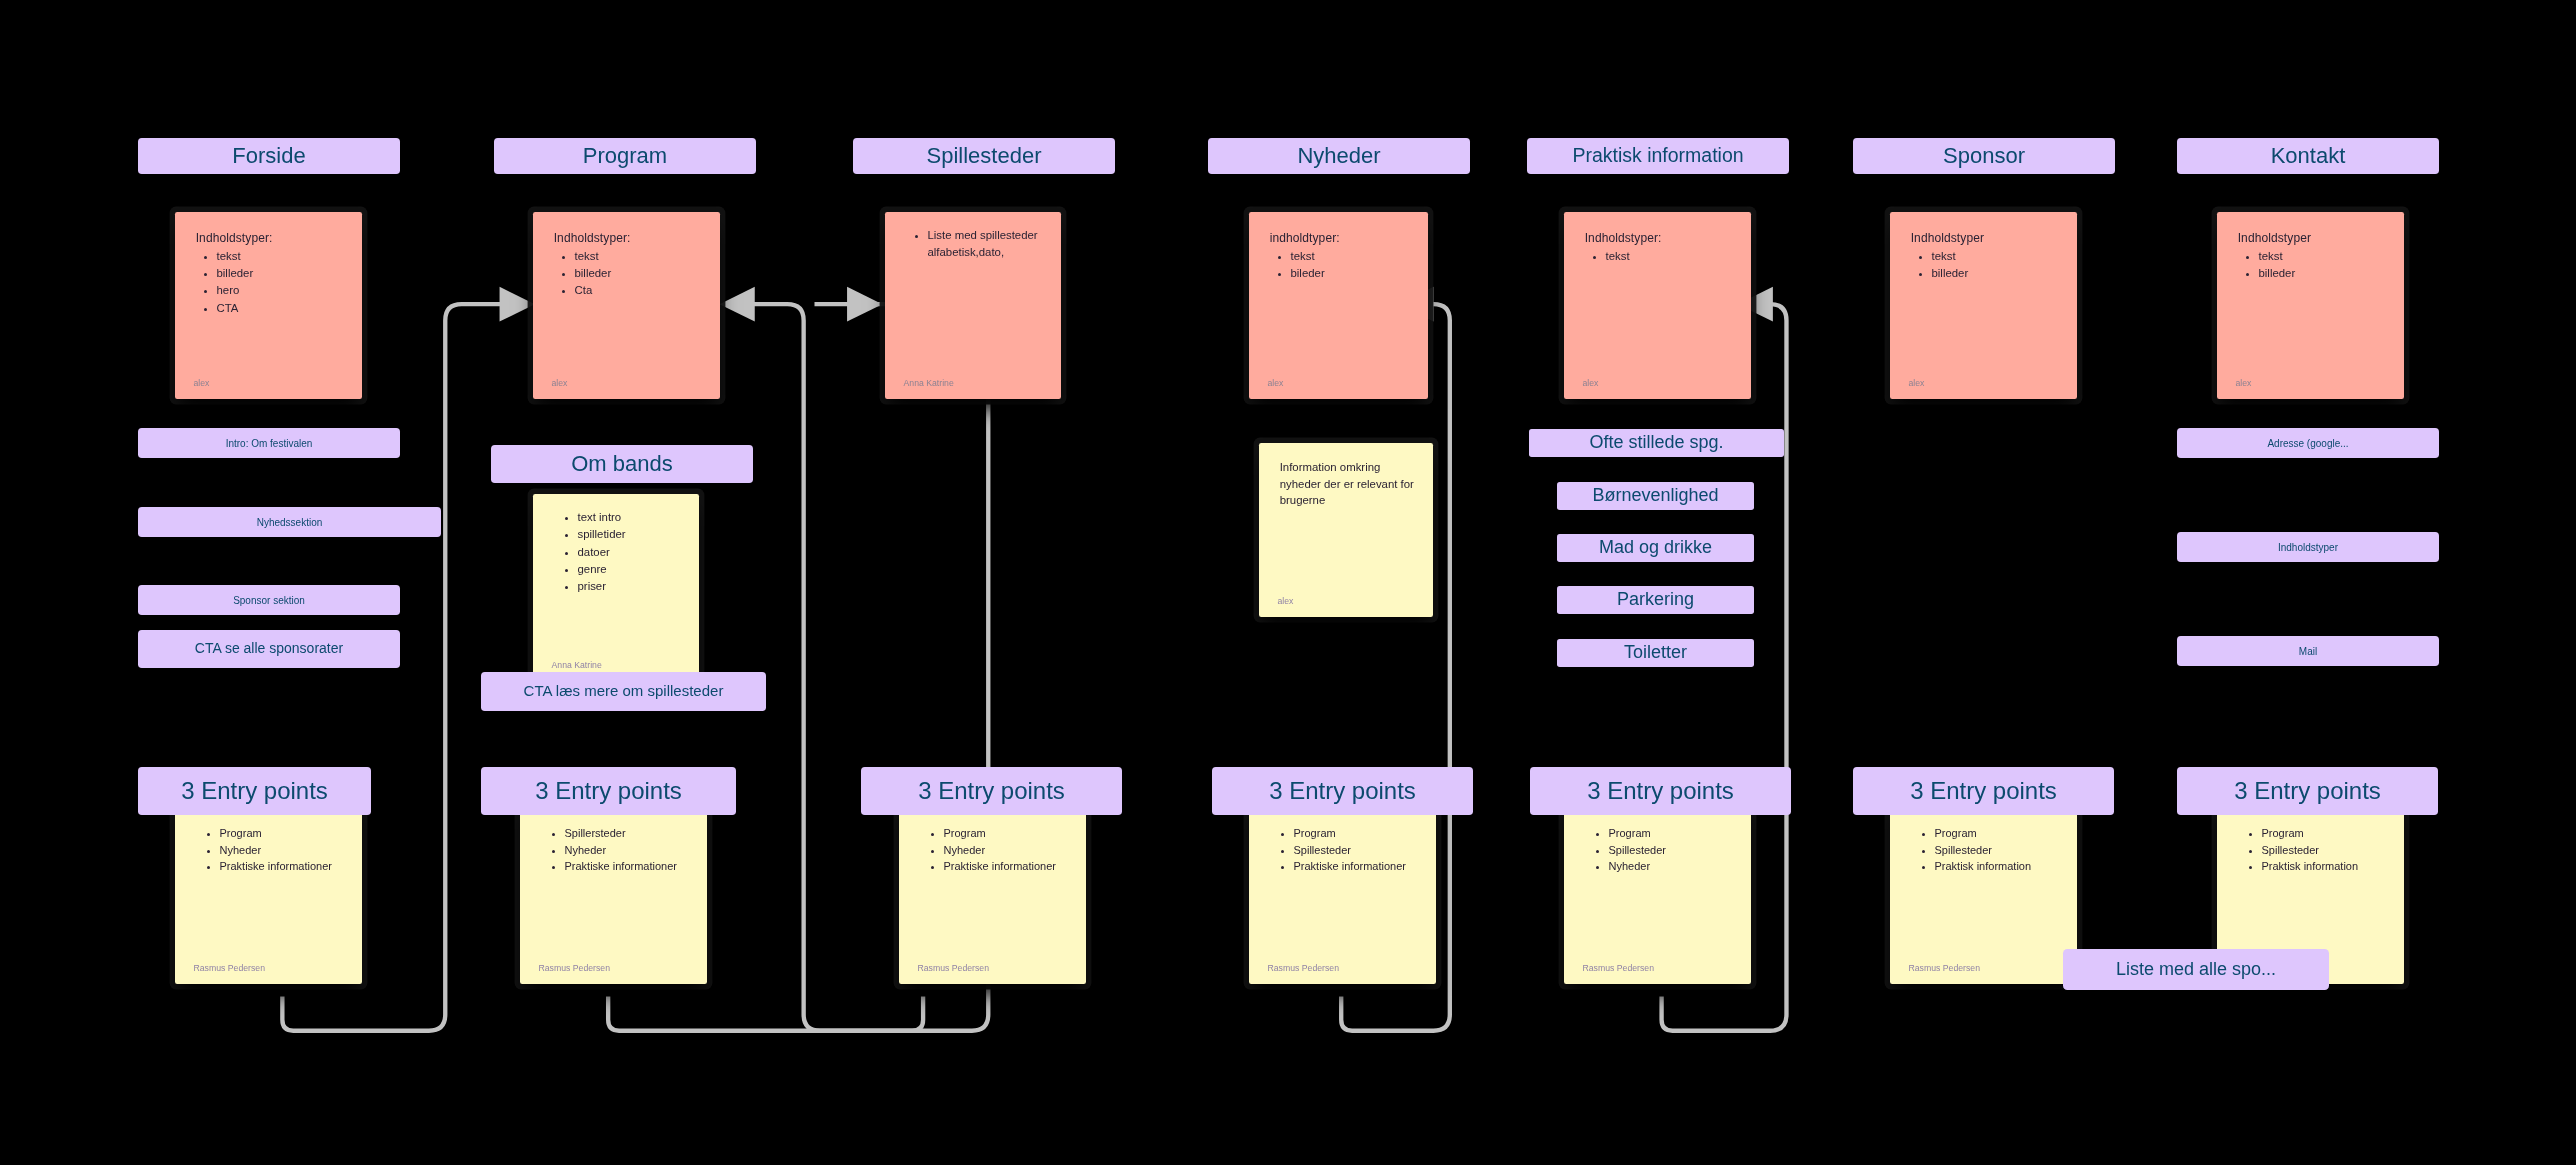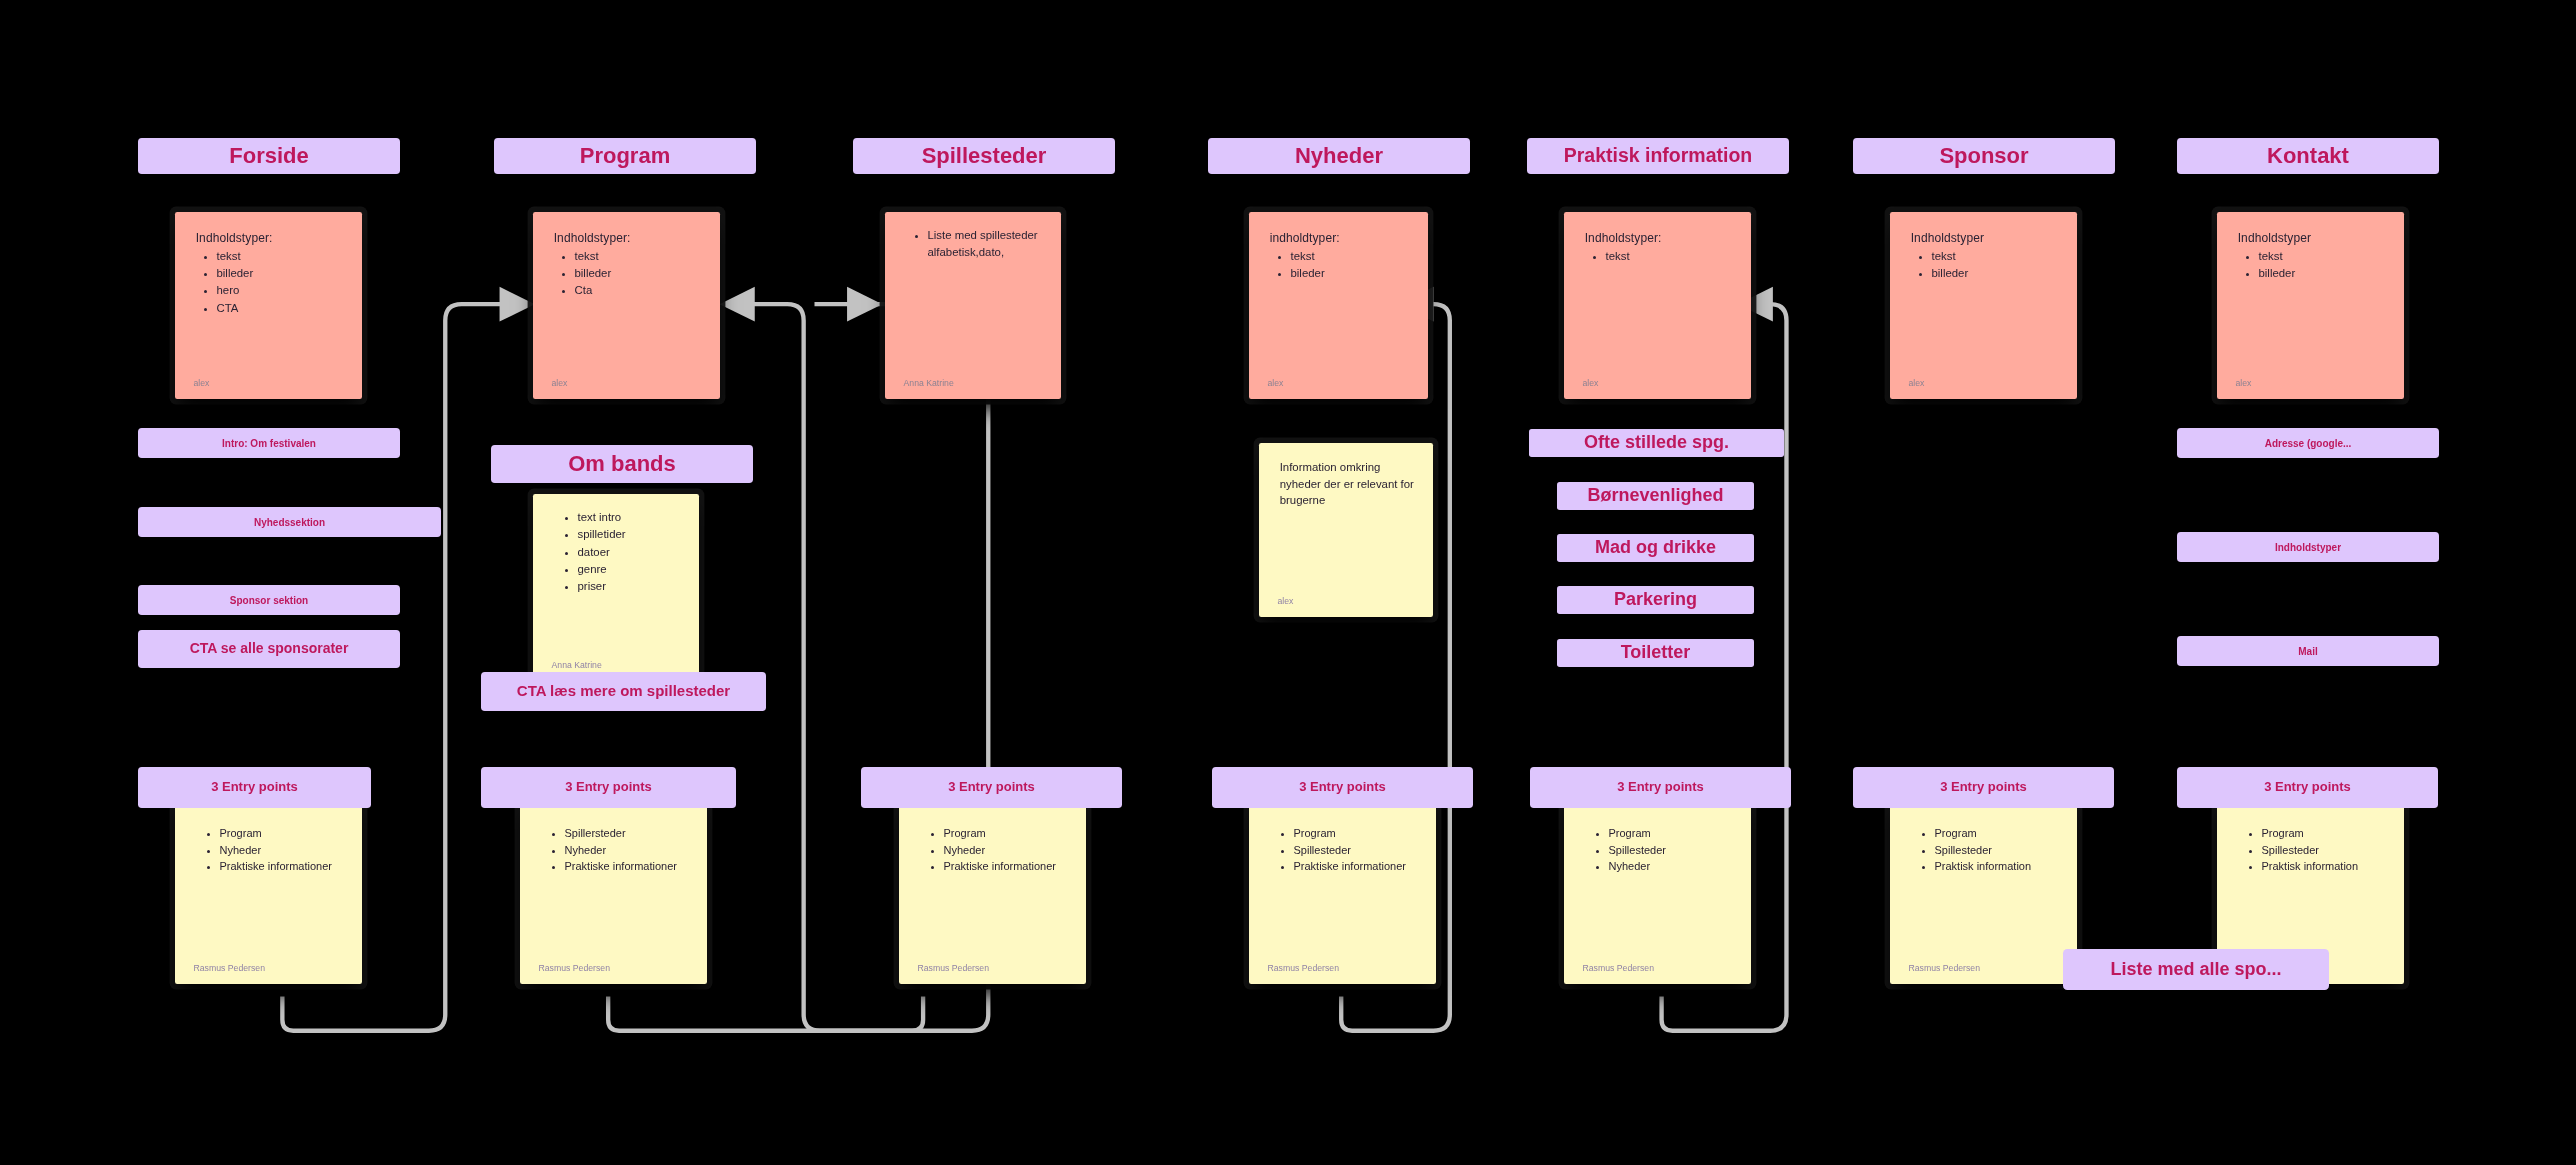--- a/index.html
+++ b/index.html
@@ -10,22 +10,22 @@
   }
   #board{position:absolute;inset:0;}
 
   
   .label{
     position:absolute;
     background:#DEC6FD;
     border-radius:3.3px;
     display:flex;align-items:center;justify-content:center;
     text-align:left;
-    color:#be185d;
-    font-weight:700;
+    color:#0c4a6e;
+    font-weight:400;
     line-height:1.1;
     box-sizing:border-box;
     padding:2.2px 5.4px;
     z-index:6;
   }
   .sticky{
     position:absolute;
     box-sizing:border-box;
     border-radius:2.2px;
     padding:18.5px 16.3px 12px 18.5px;
@@ -41,21 +41,21 @@
   .sticky .author{
     position:absolute;left:18.5px;bottom:11px;
     font-size:8.7px;color:#8c8292;font-weight:400;
   }
   .sticky.lilac .author{color:#9083a6;}
 
   
   .col-title{
     font-size:22px;height:36px;border-radius:3.8px;
   }
-  .entry-title{font-size:13px;height:41px;border-radius:3.8px;}
+  .entry-title{font-size:24px;height:48px;border-radius:3.8px;}
   .section{font-size:10px;height:30px;border-radius:3.8px;}
   .section.sm{font-size:14px;}
   .faq{font-size:18px;height:28px;border-radius:2.7px;}
 
   svg#wires{position:absolute;left:0;top:0;width:2576px;height:1166px;z-index:2;pointer-events:none;}
   svg#wires path{fill:none;stroke:#c2c2c2;stroke-width:8;stroke-linecap:butt;}
   svg#wires polygon{fill:#c2c2c2;}
 </style>
 </head>
 <body>

